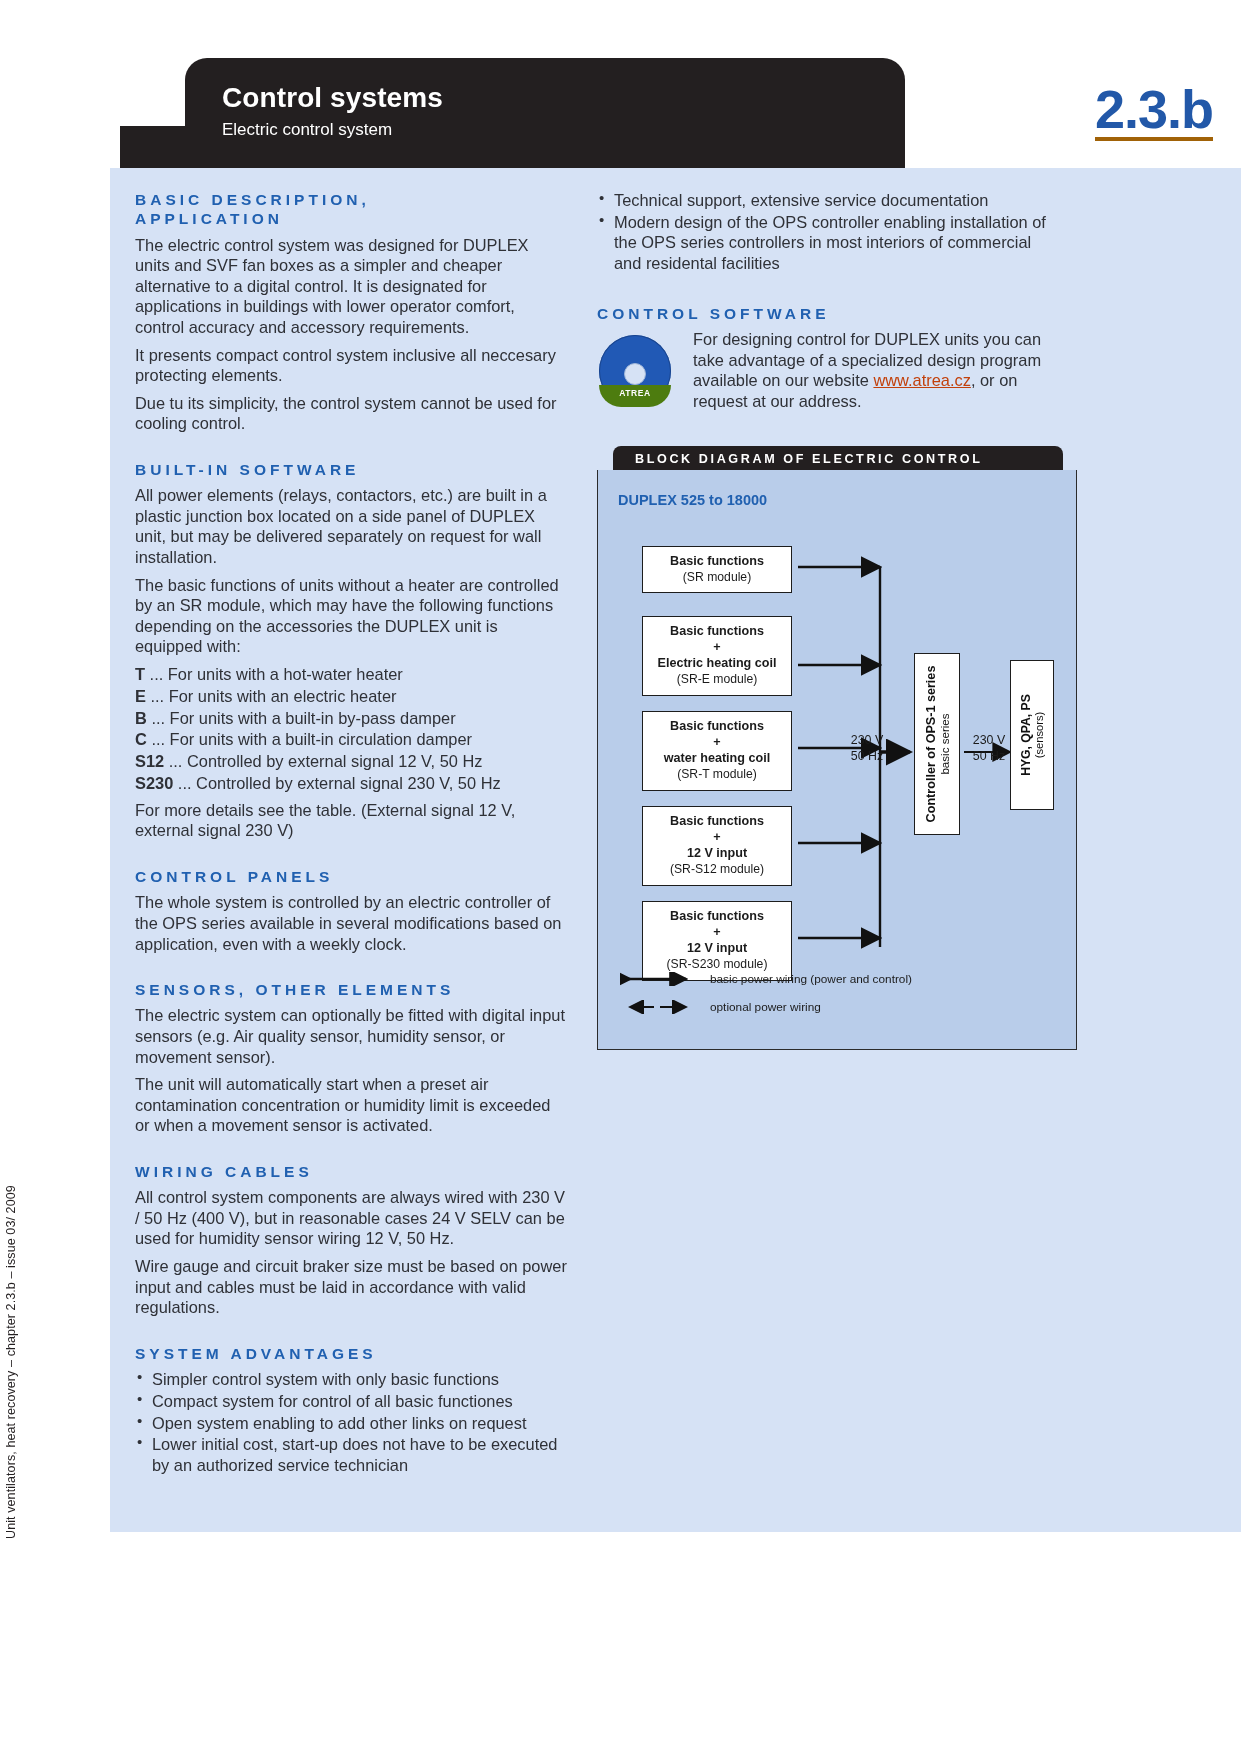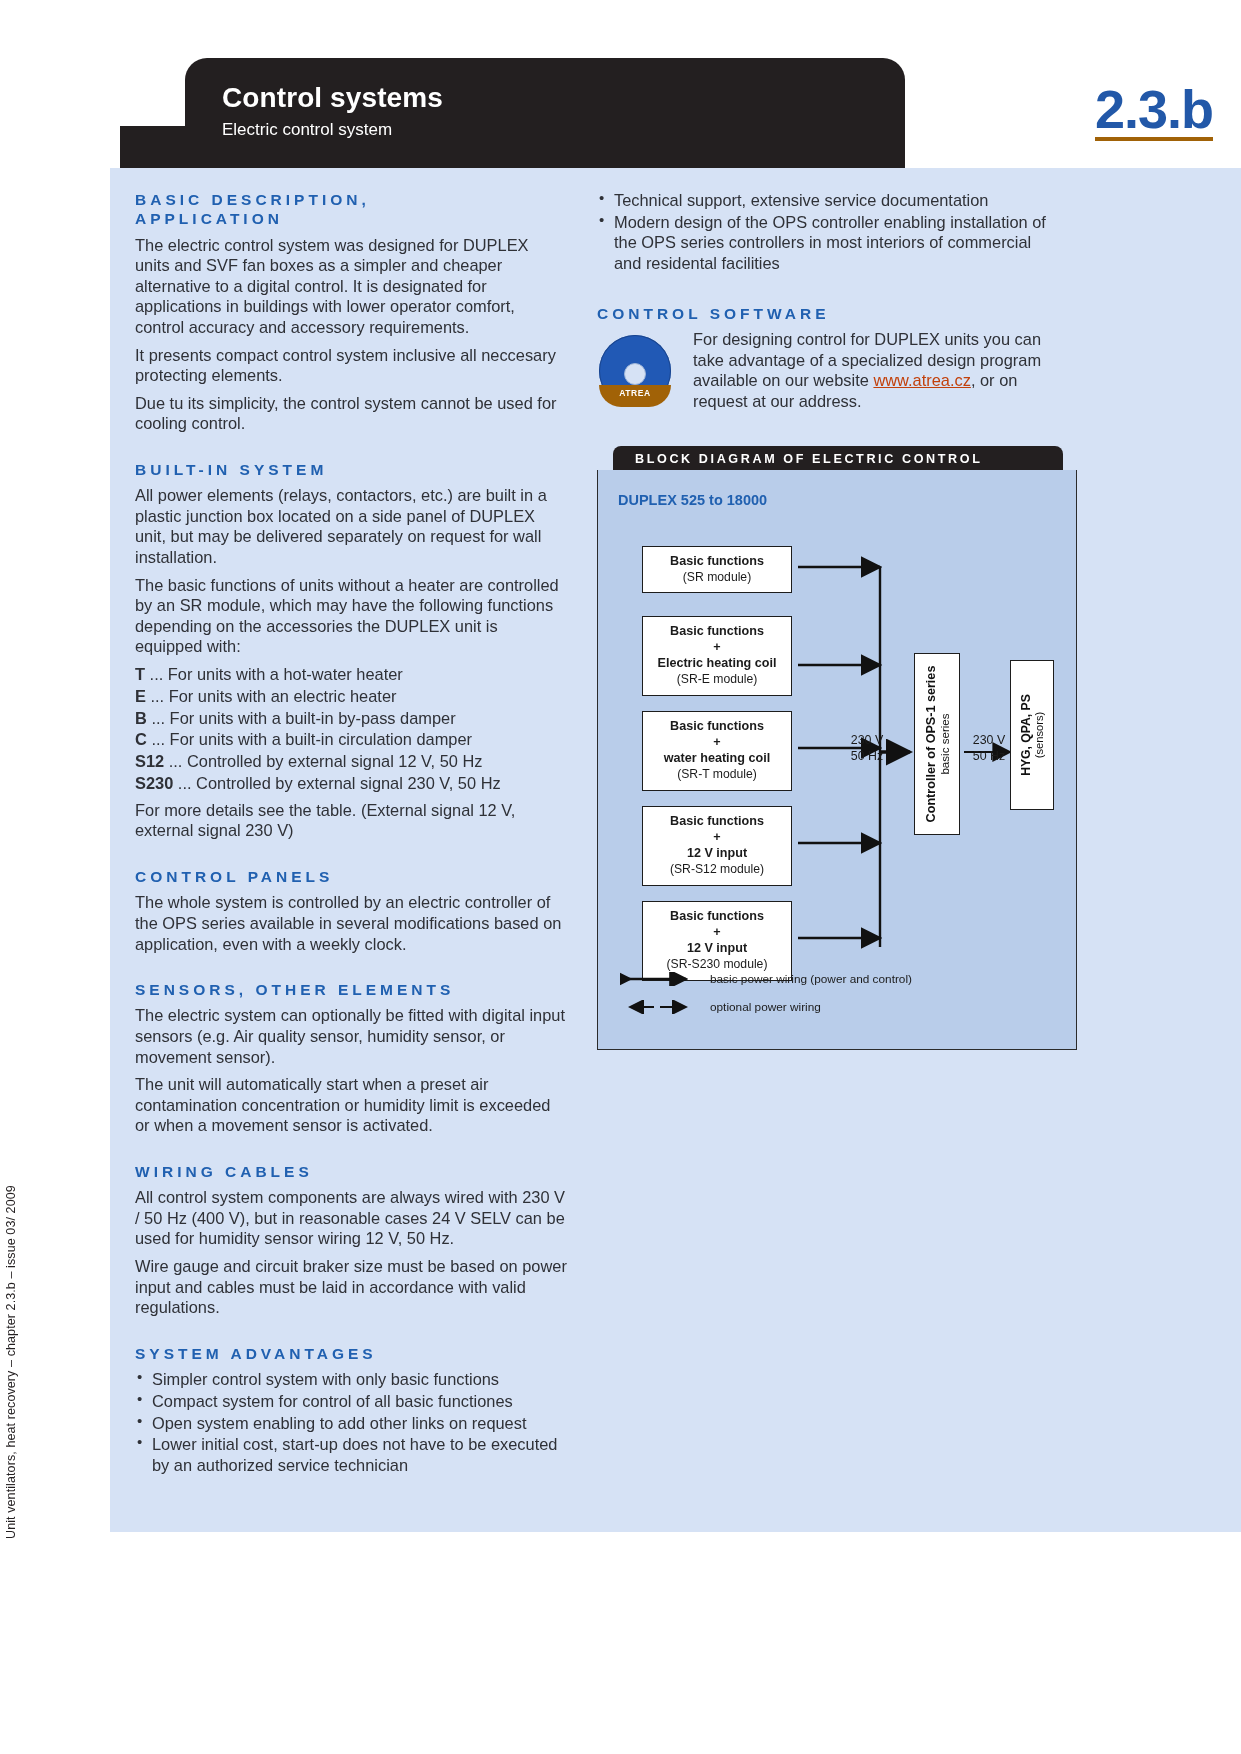--- a/index.html
+++ b/index.html
@@ -112,21 +112,21 @@
     box-shadow: inset 0 0 0 1px #1a458e;
   }
   .cd-hole {
     position:absolute; left: 27px; top: 28px;
     width: 22px; height: 22px; border-radius: 50%;
     background: #d6e2f5; border: 1.5px solid #9fb6d8;
   }
   .cd-band {
     position:absolute; left: 2px; top: 50px;
     width: 72px; height: 22px;
-    background: #a16207;
+    background: #4d7c0f;
     border-radius: 0 0 36px 36px;
     overflow:hidden;
   }
   .cd-logo {
     position:absolute; left: 0; top: 3px; width:72px;
     text-align:center; color:#ffffff; font-size: 8.5px; font-weight:bold;
     letter-spacing: .6px;
   }
   .ds-text { margin-left: 96px; }
   .ds-text p { color:#2f3137; font-size:16.4px; line-height:1.255; }
@@ -229,21 +229,21 @@
   <div class="col-left">
 
     <h2 class="sec">
       <span>BASIC DESCRIPTION,</span><br>
       <span>APPLICATION</span>
     </h2>
     <p class="body">The electric control system was designed for DUPLEX units and SVF fan boxes as a simpler and cheaper alternative to a digital control. It is designated for applications in buildings with lower operator comfort, control accuracy and accessory requirements.</p>
     <p class="body">It presents compact control system inclusive all neccesary protecting elements.</p>
     <p class="body">Due tu its simplicity, the control system cannot be used for cooling control.</p>
 
-    <h2 class="sec">BUILT-IN SYSTEM</h2>
+    <h2 class="sec">BUILT-IN SOFTWARE</h2>
     <p class="body">All power elements (relays, contactors, etc.) are built in a plastic junction box located on a side panel of DUPLEX unit, but may be delivered separately on request for wall installation.</p>
     <p class="body">The basic functions of units without a heater are controlled by an SR module, which may have the following functions depending on the accessories the DUPLEX unit is equipped with:</p>
 
     <div class="defline"><span class="k">T</span> <span>... For units with a hot-water heater</span></div>
     <div class="defline"><span class="k">E</span> <span>... For units with an electric heater</span></div>
     <div class="defline"><span class="k">B</span> <span>... For units with a built-in by-pass damper</span></div>
     <div class="defline"><span class="k">C</span> <span>... For units with a built-in circulation damper</span></div>
     <div class="defline"><span class="k">S12</span> <span>... Controlled by external signal 12 V, 50 Hz</span></div>
     <div class="defline"><span class="k">S230</span> <span>... Controlled by external signal 230 V, 50 Hz</span></div>
 

